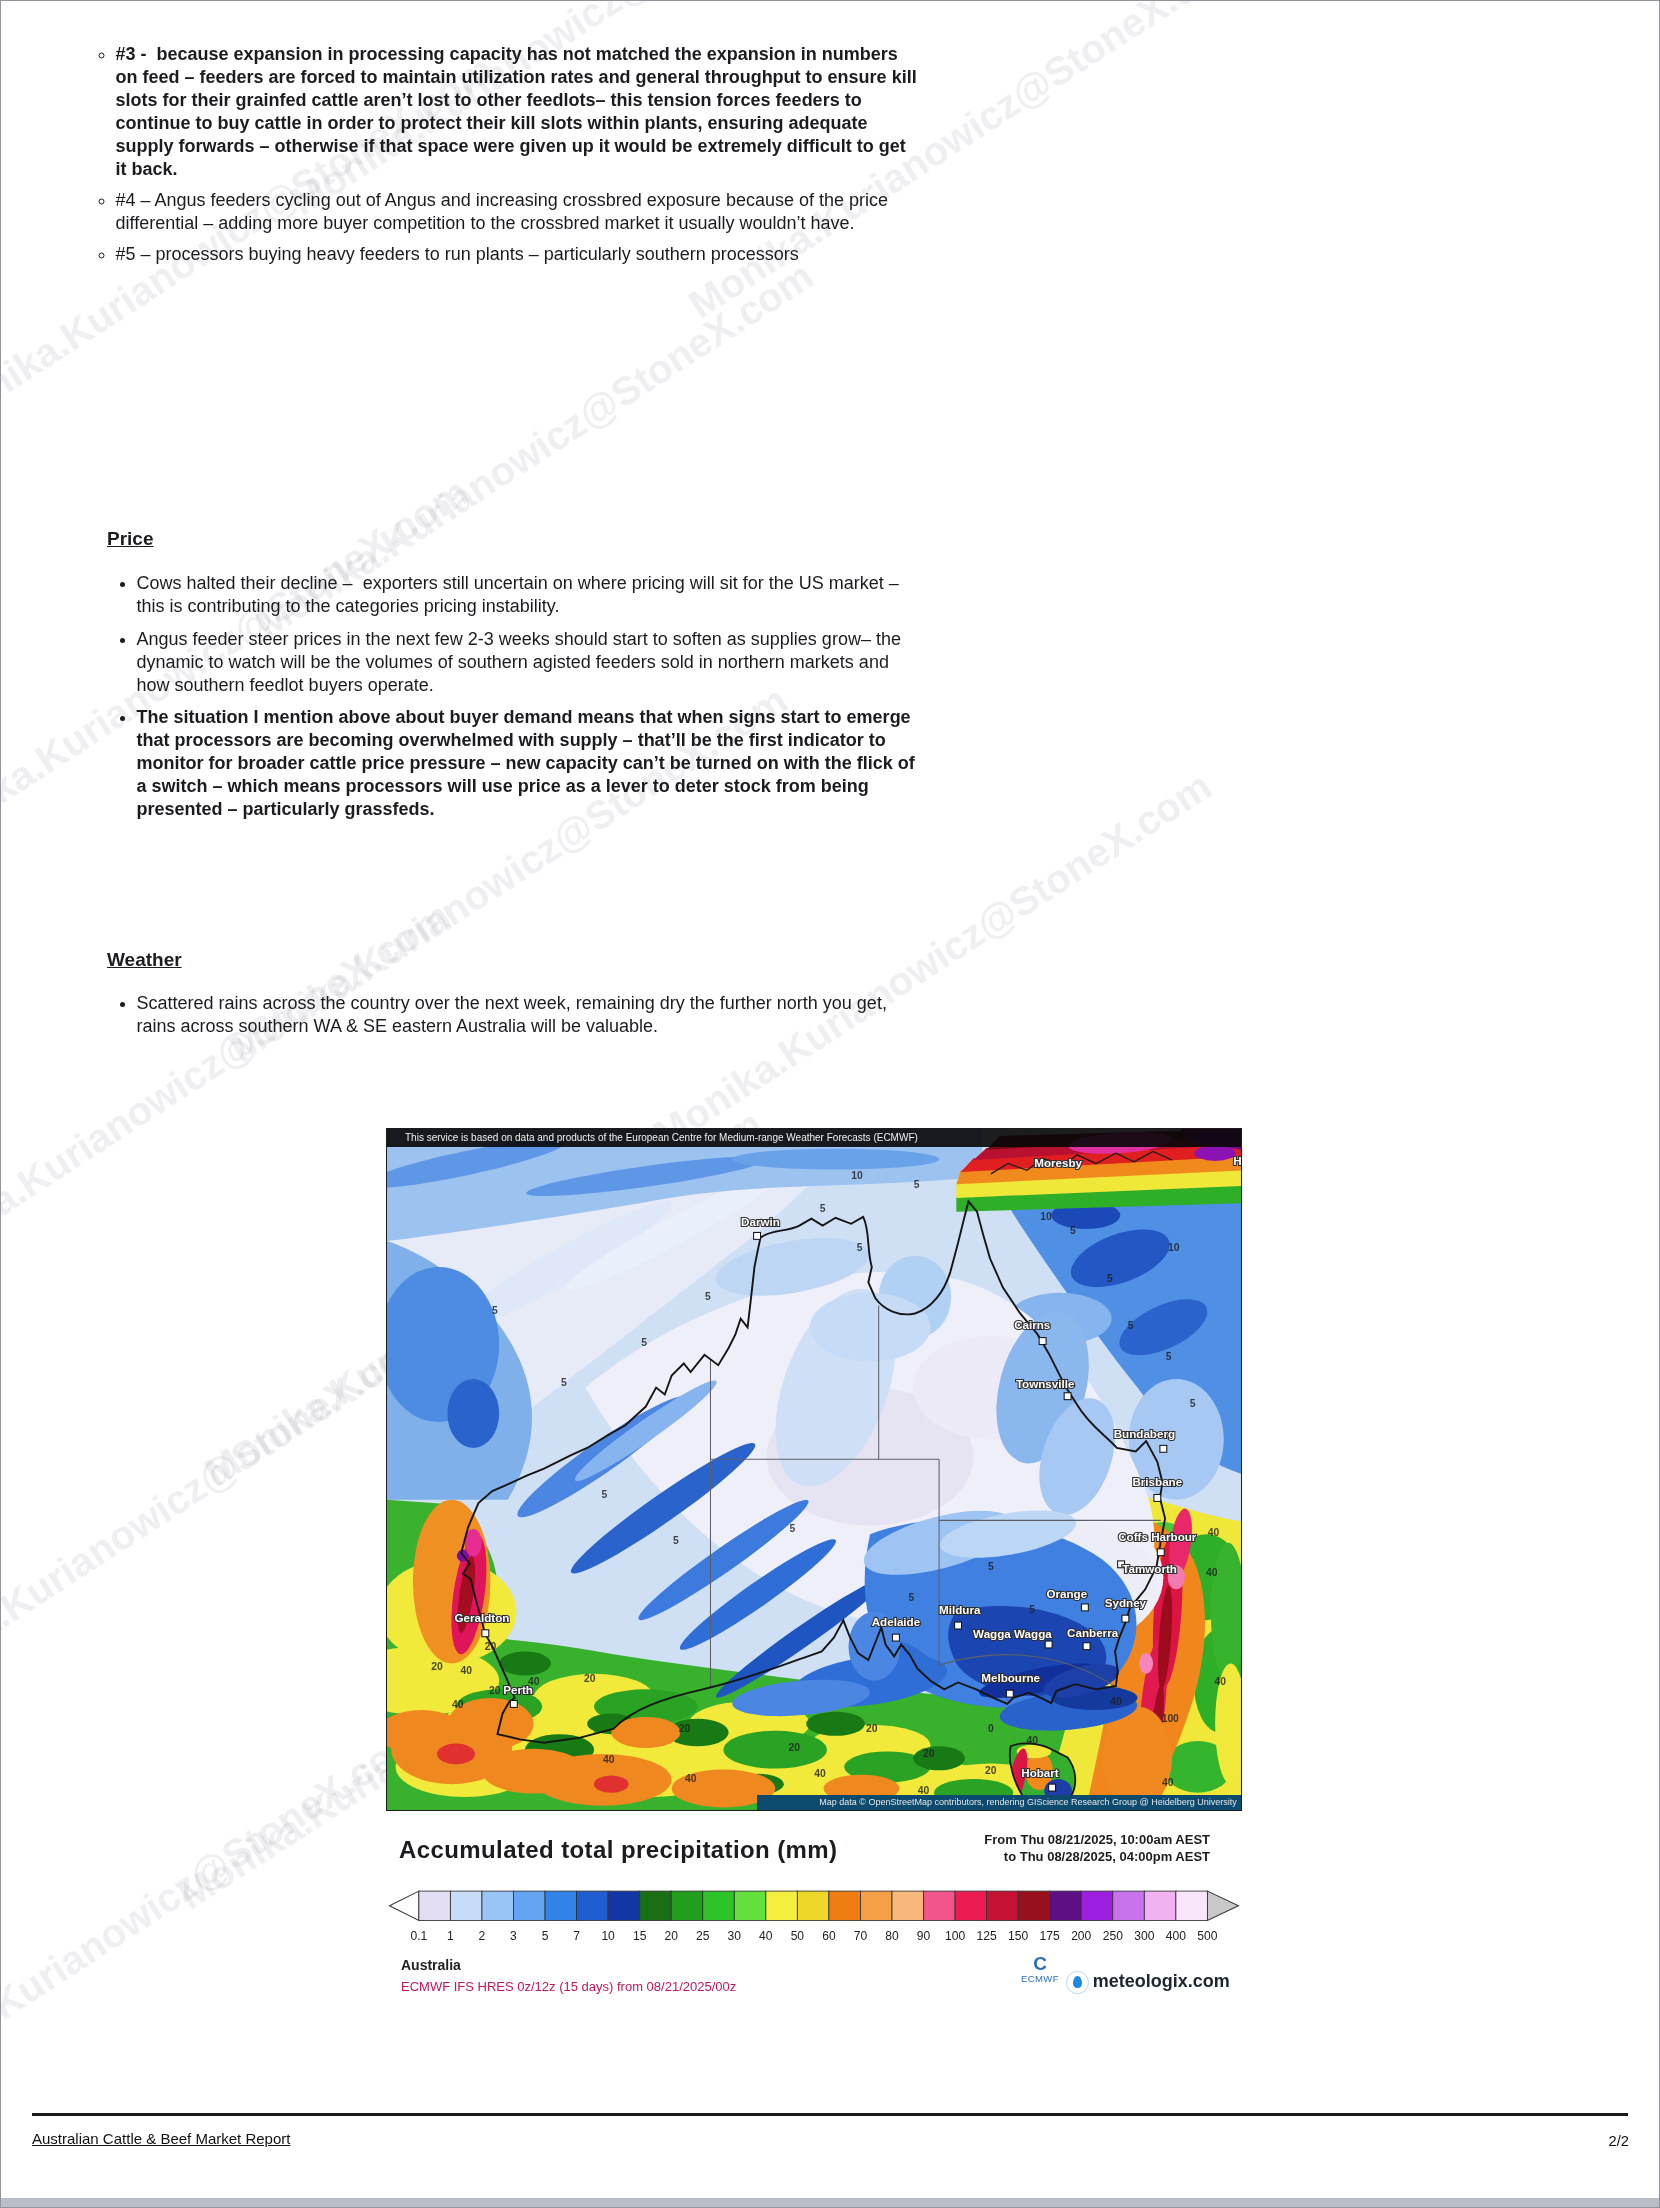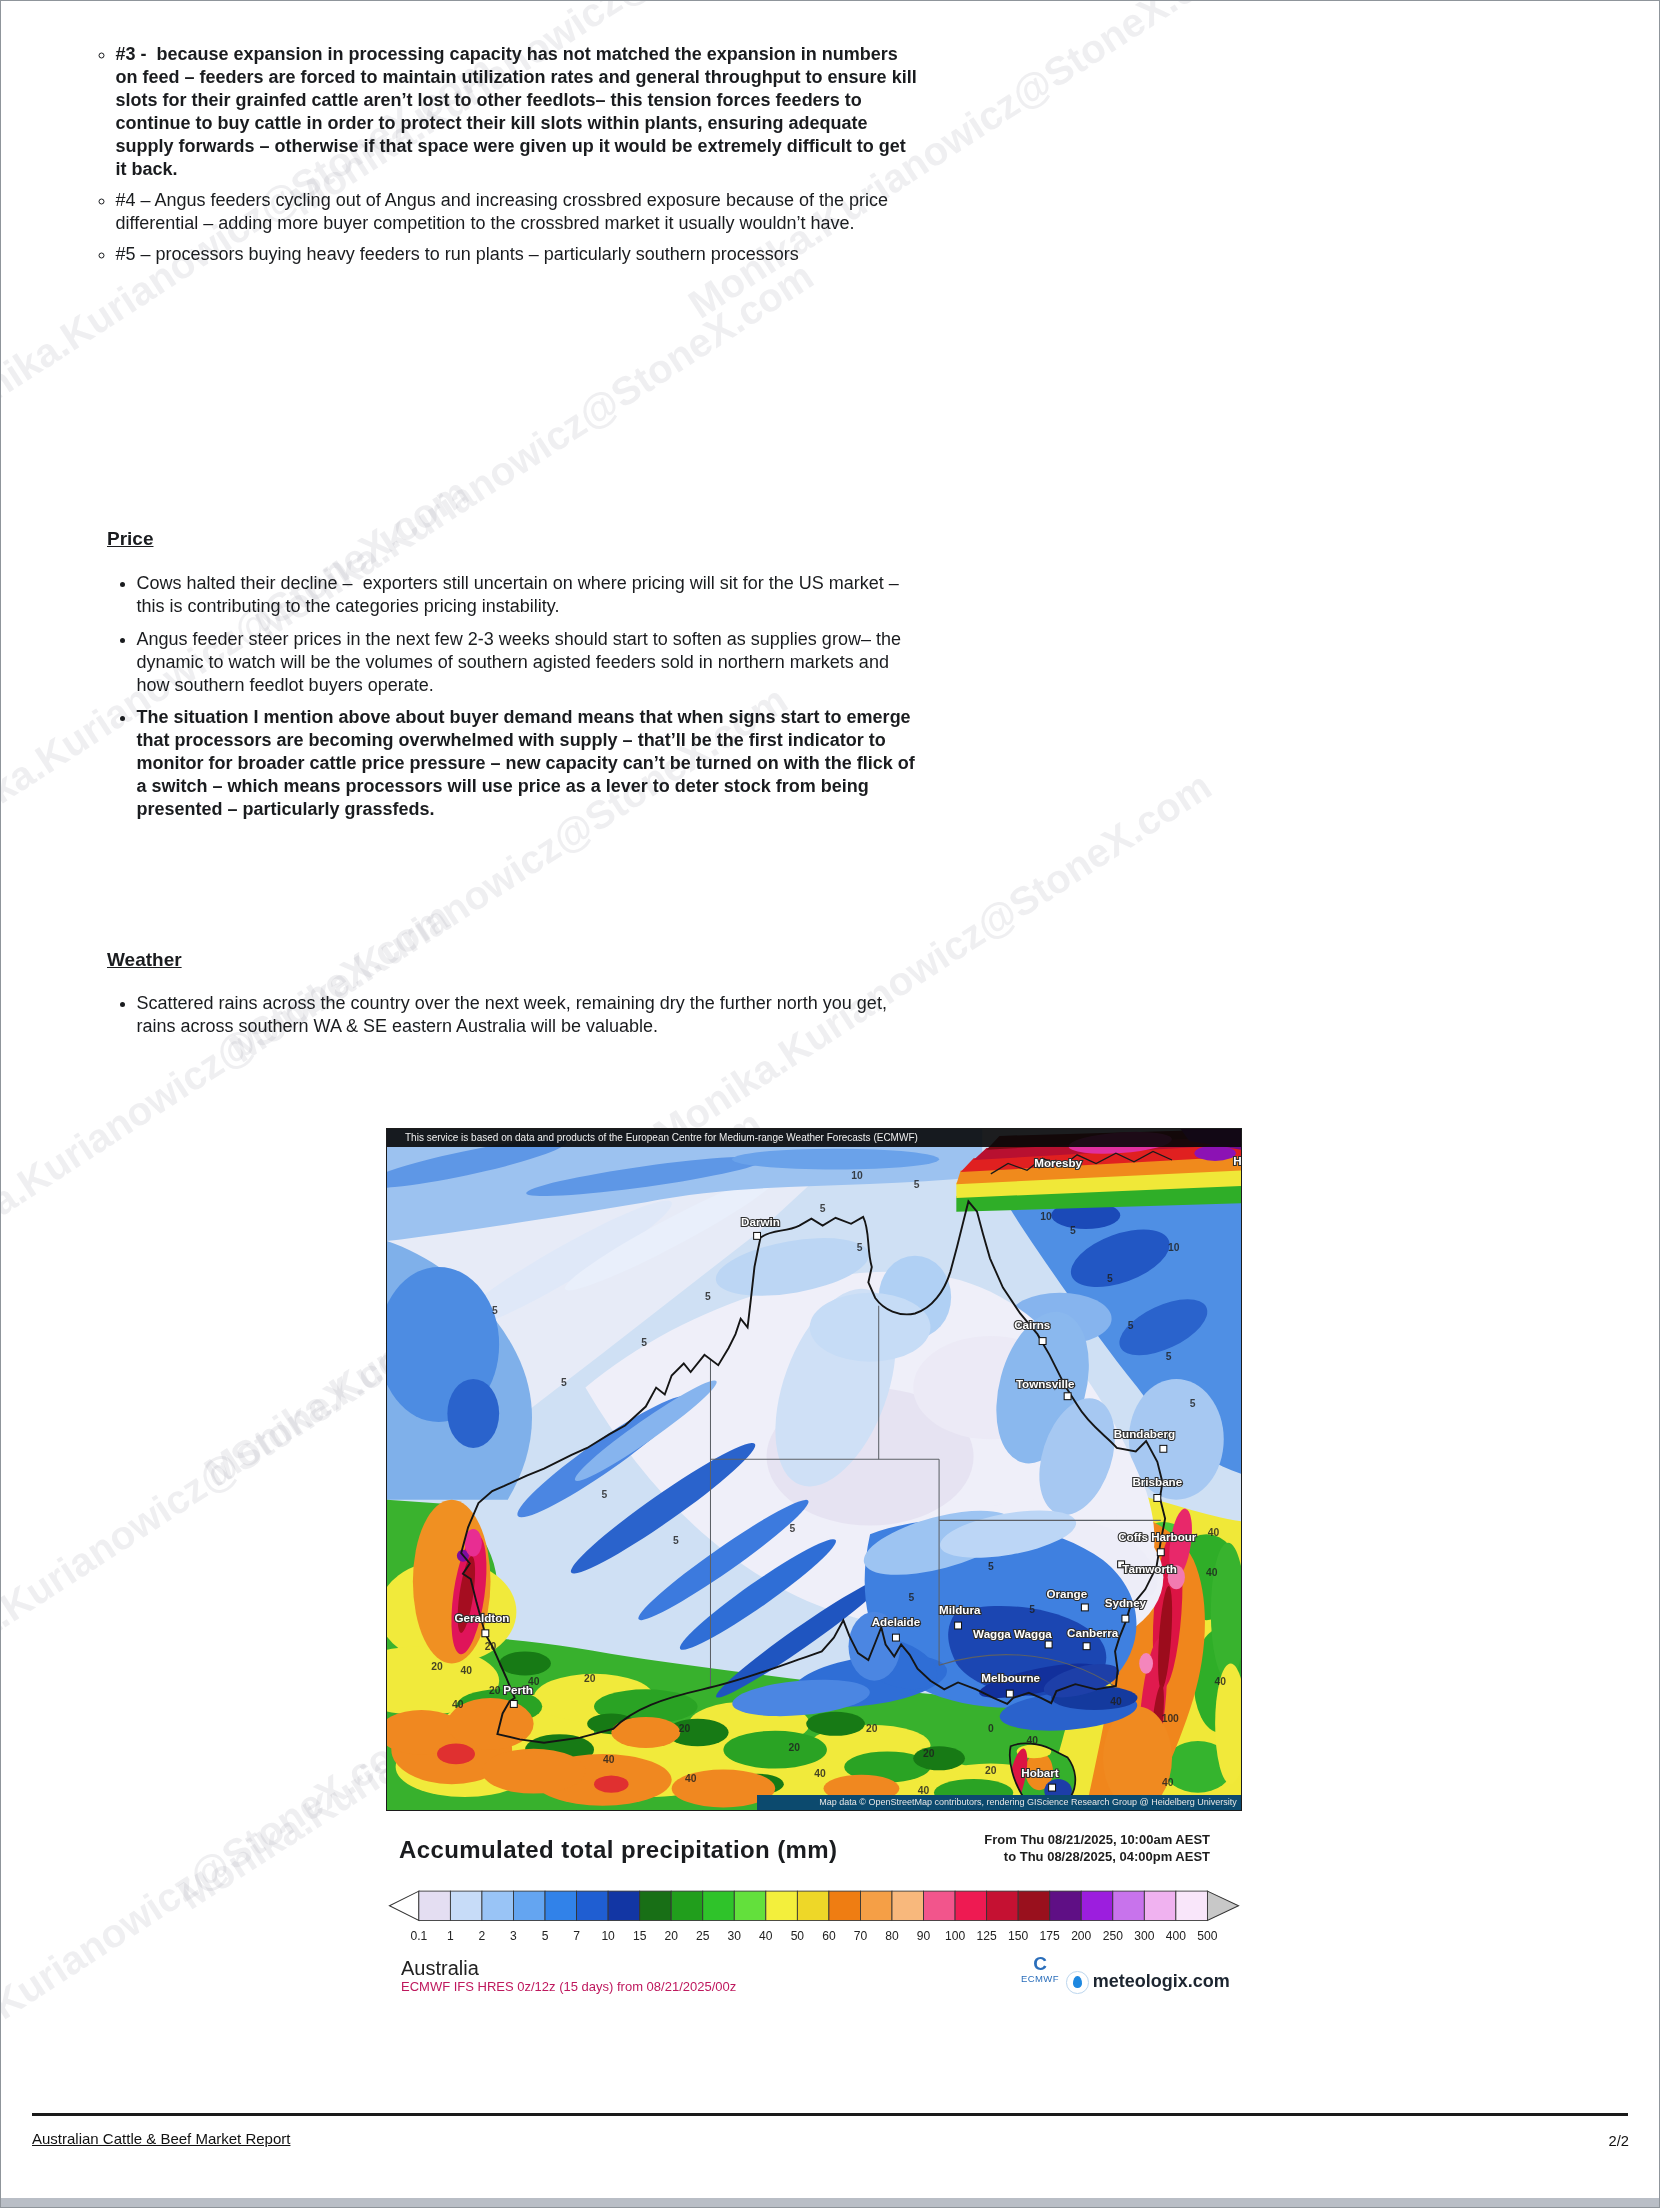--- a/index.html
+++ b/index.html
@@ -45,21 +45,21 @@
                 fill:#ffffff; stroke:#2e2e2e; stroke-width:2.6px; paint-order:stroke; text-anchor:middle; }
   .city-marker { fill:#ffffff; stroke:#111; stroke-width:1.2; }
   .contour-label { font-family:"Liberation Sans",sans-serif; font-size:12px; font-weight:bold; fill:#1f1f1f; opacity:.82; text-anchor:middle; }
 
   
   .legend-title { position:absolute; left:398px; top:1835px; font-size:24px; font-weight:bold; letter-spacing:0.4px; z-index:2; }
   .legend-dates { position:absolute; left:934px; top:1830px; width:275px; text-align:right;
                   font-size:13px; font-weight:600; line-height:17.3px; color:#1d1d1d; z-index:2; }
   .scalebar { position:absolute; left:385px; top:1889px; width:856px; height:61px; z-index:2; }
   .scale-tick { font-family:"Liberation Sans",sans-serif; font-size:14px; fill:#222; text-anchor:middle; }
-  .legend-region { position:absolute; left:400px; top:1956px; font-size:20px; font-weight:400; color:#222; z-index:2; }
+  .legend-region { position:absolute; left:400px; top:1956px; font-size:14px; font-weight:700; color:#222; z-index:2; }
   .legend-model { position:absolute; left:400px; top:1978px; font-size:13px; color:#be185d; z-index:2; }
 
   .ecmwf-logo { position:absolute; left:1019px; top:1953px; width:40px; text-align:center; z-index:2; }
   .ecmwf-mark { display:block; font-size:19px; font-weight:bold; color:#2a6ebb; line-height:19px; }
   .ecmwf-word { display:block; font-size:9.5px; font-weight:normal; color:#2a6ebb; letter-spacing:0.4px; }
   .brand { position:absolute; left:1065px; top:1970px; display:flex; align-items:flex-start; gap:4.3px; z-index:2; }
   .drop-badge { width:22.5px; height:22.5px; border-radius:50%; background:#fff; border:1.7px solid #bcd6ee;
                 display:flex; align-items:center; justify-content:center; }
   .drop { width:8.6px; height:12px; background:#1e88e0;
           border-radius:50% 50% 50% 50% / 62% 62% 38% 38%; }

